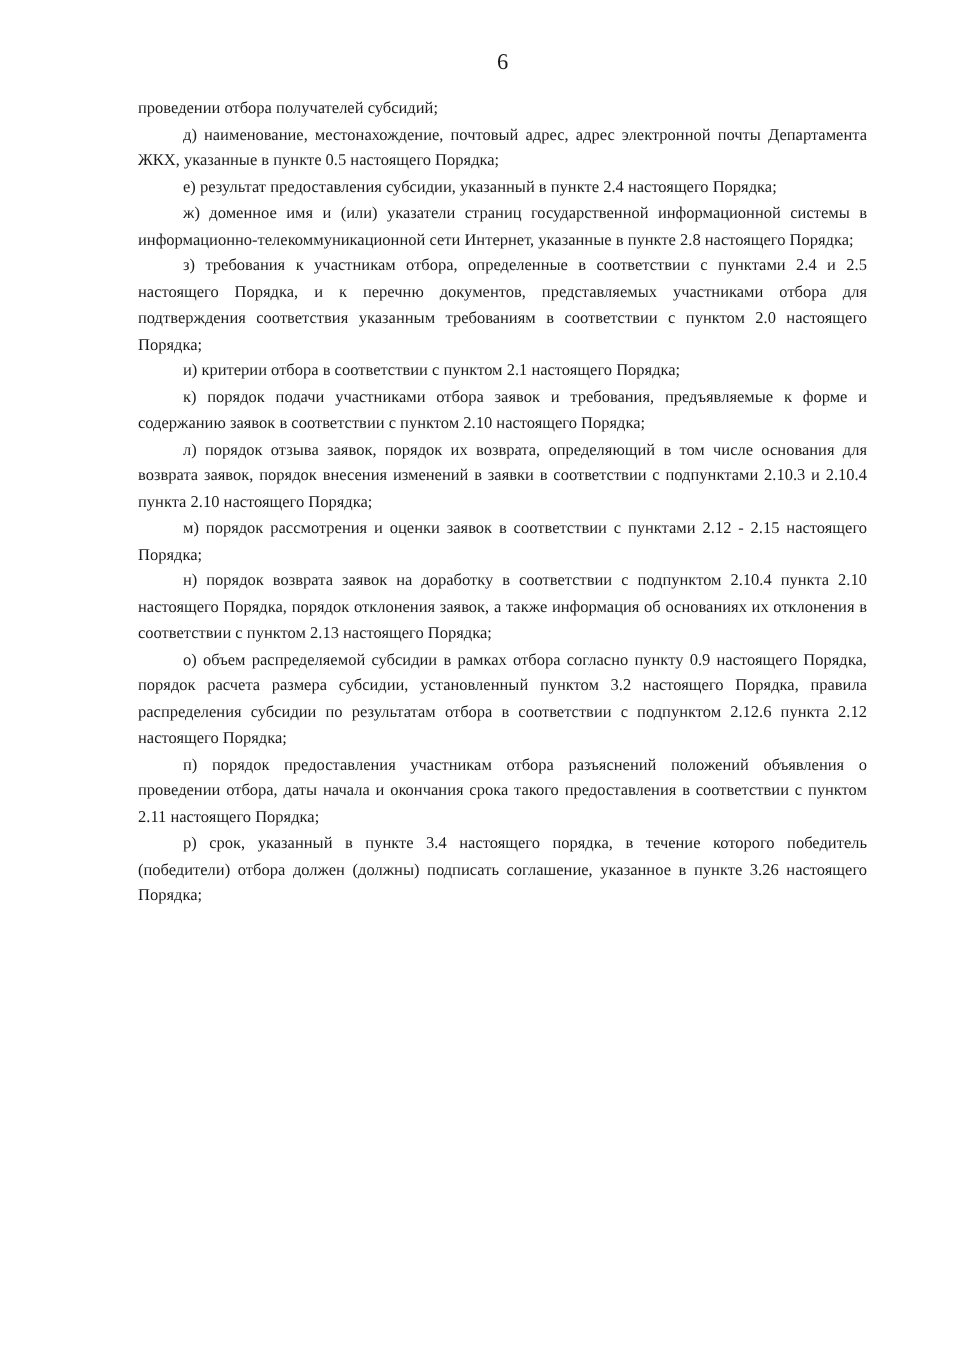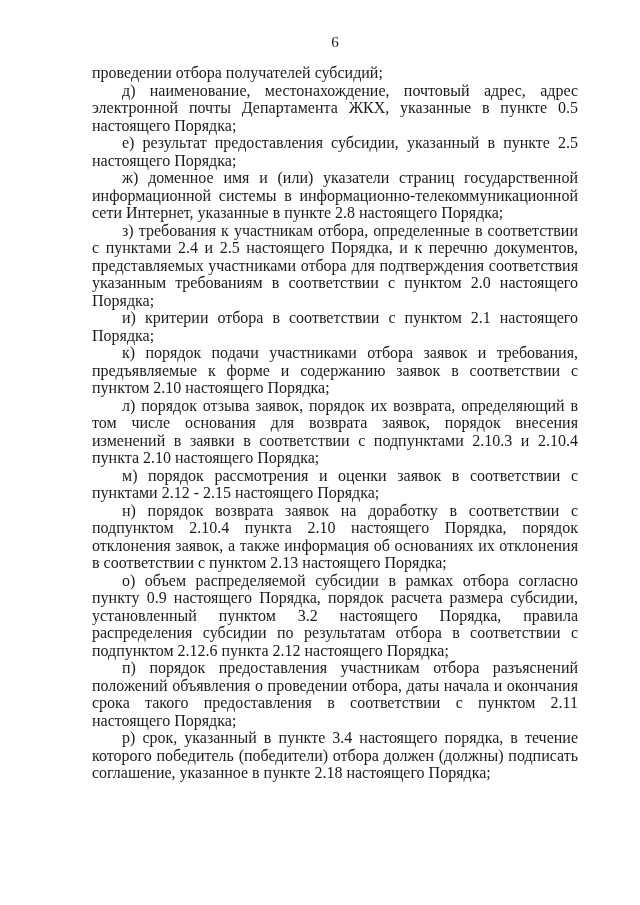--- a/index.html
+++ b/index.html
@@ -27,21 +27,21 @@
     text-align: center;
     font-size: 15px;
     color: #1b1b1b;
   }
   .text-block {
     position: absolute;
     top: 64px;
     left: 92px;
     width: 486px;
     color: #1b1b1b;
-    font-size: 16px;
+    font-size: 11px;
     line-height: 17.5px;
     text-align: justify;
   }
   .text-block p {
     margin: 0;
     padding: 0;
     text-indent: 30px;
     text-align: justify;
   }
   .text-block p.no-indent {
@@ -49,25 +49,25 @@
   }
 </style>
 </head>
 <body>
 
 <div class="page">
   <div class="page-number">6</div>
   <div class="text-block" id="paragraphs">
       <p class="no-indent">проведении отбора получателей субсидий;</p>
       <p>д) наименование, местонахождение, почтовый адрес, адрес электронной почты Департамента ЖКХ, указанные в пункте 0.5 настоящего Порядка;</p>
-      <p>е) результат предоставления субсидии, указанный в пункте 2.5 настоящего Порядка;</p>
+      <p>е) результат предоставления субсидии, указанный в пункте 2.4 настоящего Порядка;</p>
       <p>ж) доменное имя и (или) указатели страниц государственной информационной системы в информационно-телекоммуникационной сети Интернет, указанные в пункте 2.8 настоящего Порядка;</p>
       <p>з) требования к участникам отбора, определенные в соответствии с пунктами 2.4 и 2.5 настоящего Порядка, и к перечню документов, представляемых участниками отбора для подтверждения соответствия указанным требованиям в соответствии с пунктом 2.0 настоящего Порядка;</p>
       <p>и) критерии отбора в соответствии с пунктом 2.1 настоящего Порядка;</p>
       <p>к) порядок подачи участниками отбора заявок и требования, предъявляемые к форме и содержанию заявок в соответствии с пунктом 2.10 настоящего Порядка;</p>
       <p>л) порядок отзыва заявок, порядок их возврата, определяющий в том числе основания для возврата заявок, порядок внесения изменений в заявки в соответствии с подпунктами 2.10.3 и 2.10.4 пункта 2.10 настоящего Порядка;</p>
       <p>м) порядок рассмотрения и оценки заявок в соответствии с пунктами 2.12 - 2.15 настоящего Порядка;</p>
       <p>н) порядок возврата заявок на доработку в соответствии с подпунктом 2.10.4 пункта 2.10 настоящего Порядка, порядок отклонения заявок, а также информация об основаниях их отклонения в соответствии с пунктом 2.13 настоящего Порядка;</p>
       <p>о) объем распределяемой субсидии в рамках отбора согласно пункту 0.9 настоящего Порядка, порядок расчета размера субсидии, установленный пунктом 3.2 настоящего Порядка, правила распределения субсидии по результатам отбора в соответствии с подпунктом 2.12.6 пункта 2.12 настоящего Порядка;</p>
       <p>п) порядок предоставления участникам отбора разъяснений положений объявления о проведении отбора, даты начала и окончания срока такого предоставления в соответствии с пунктом 2.11 настоящего Порядка;</p>
-      <p>р) срок, указанный в пункте 3.4 настоящего порядка, в течение которого победитель (победители) отбора должен (должны) подписать соглашение, указанное в пункте 2.18 настоящего Порядка;</p>
+      <p>р) срок, указанный в пункте 3.4 настоящего порядка, в течение которого победитель (победители) отбора должен (должны) подписать соглашение, указанное в пункте 3.26 настоящего Порядка;</p>
     </div>
 </div>
 
 </body></html>

